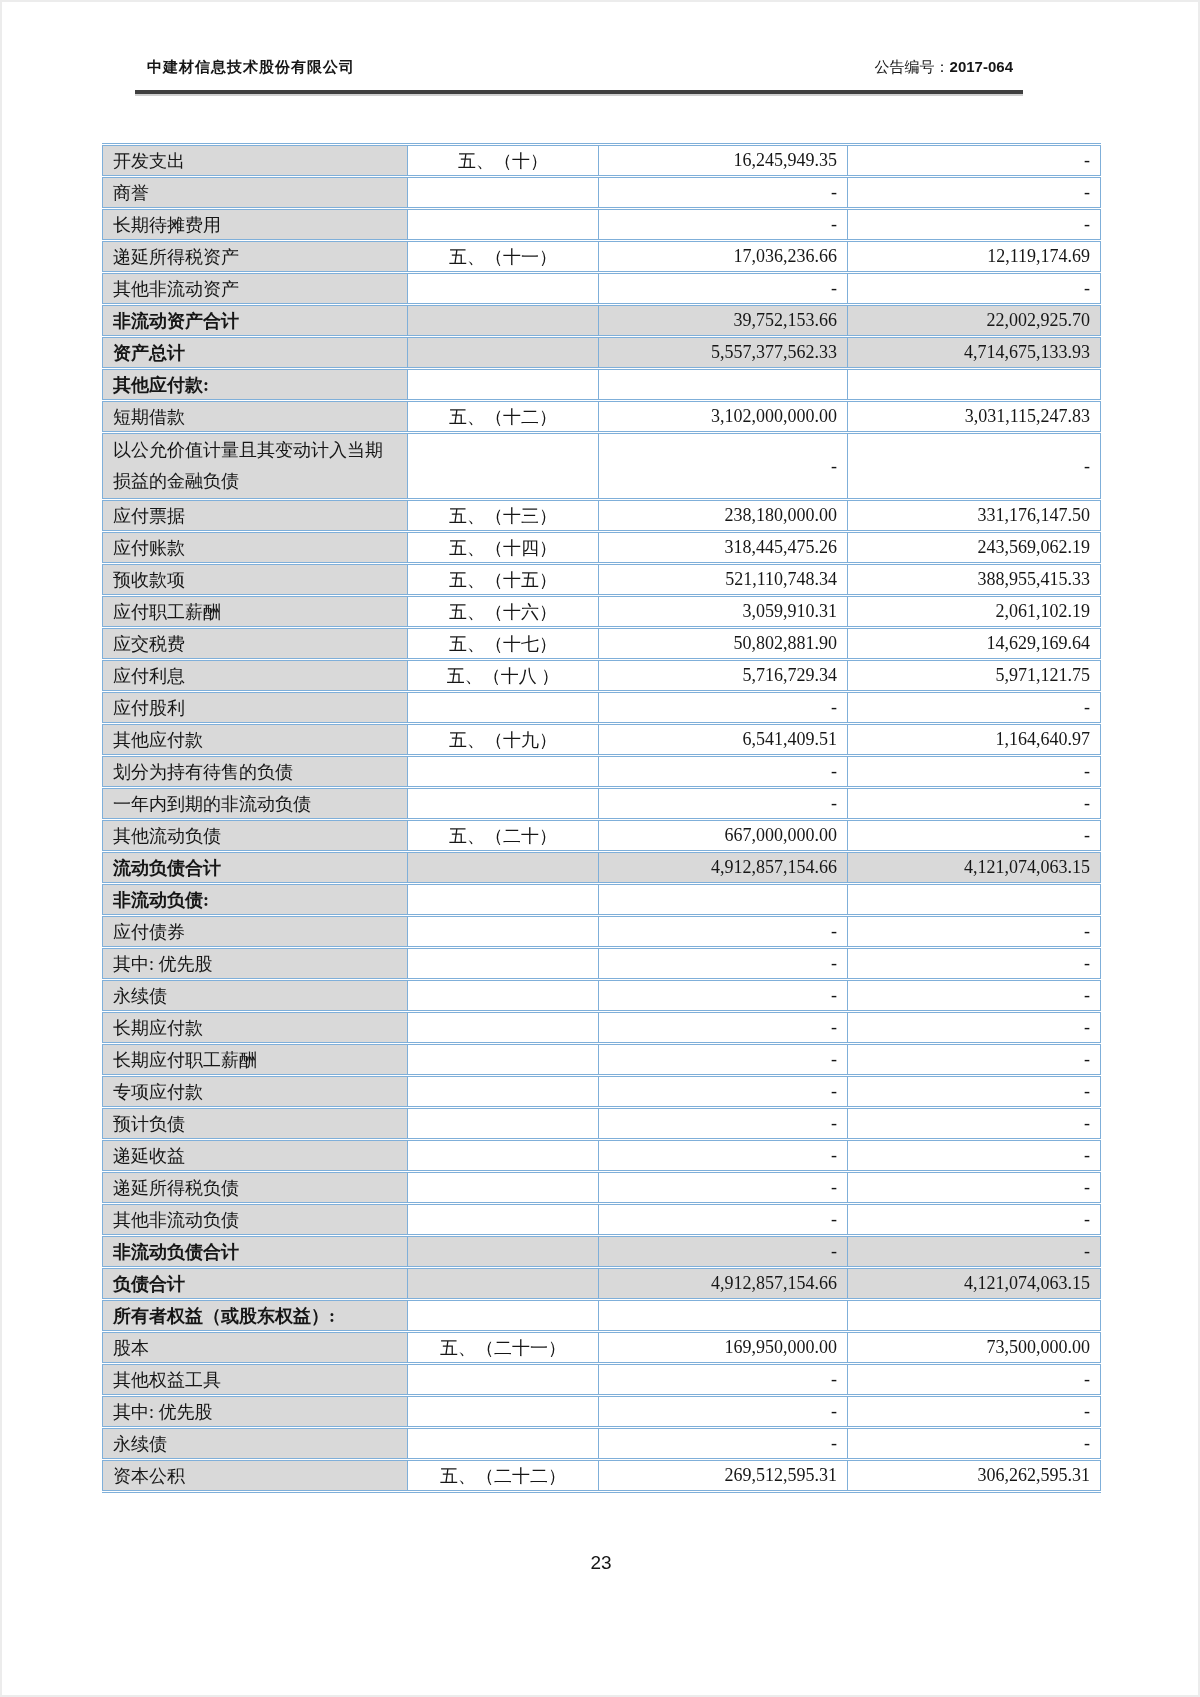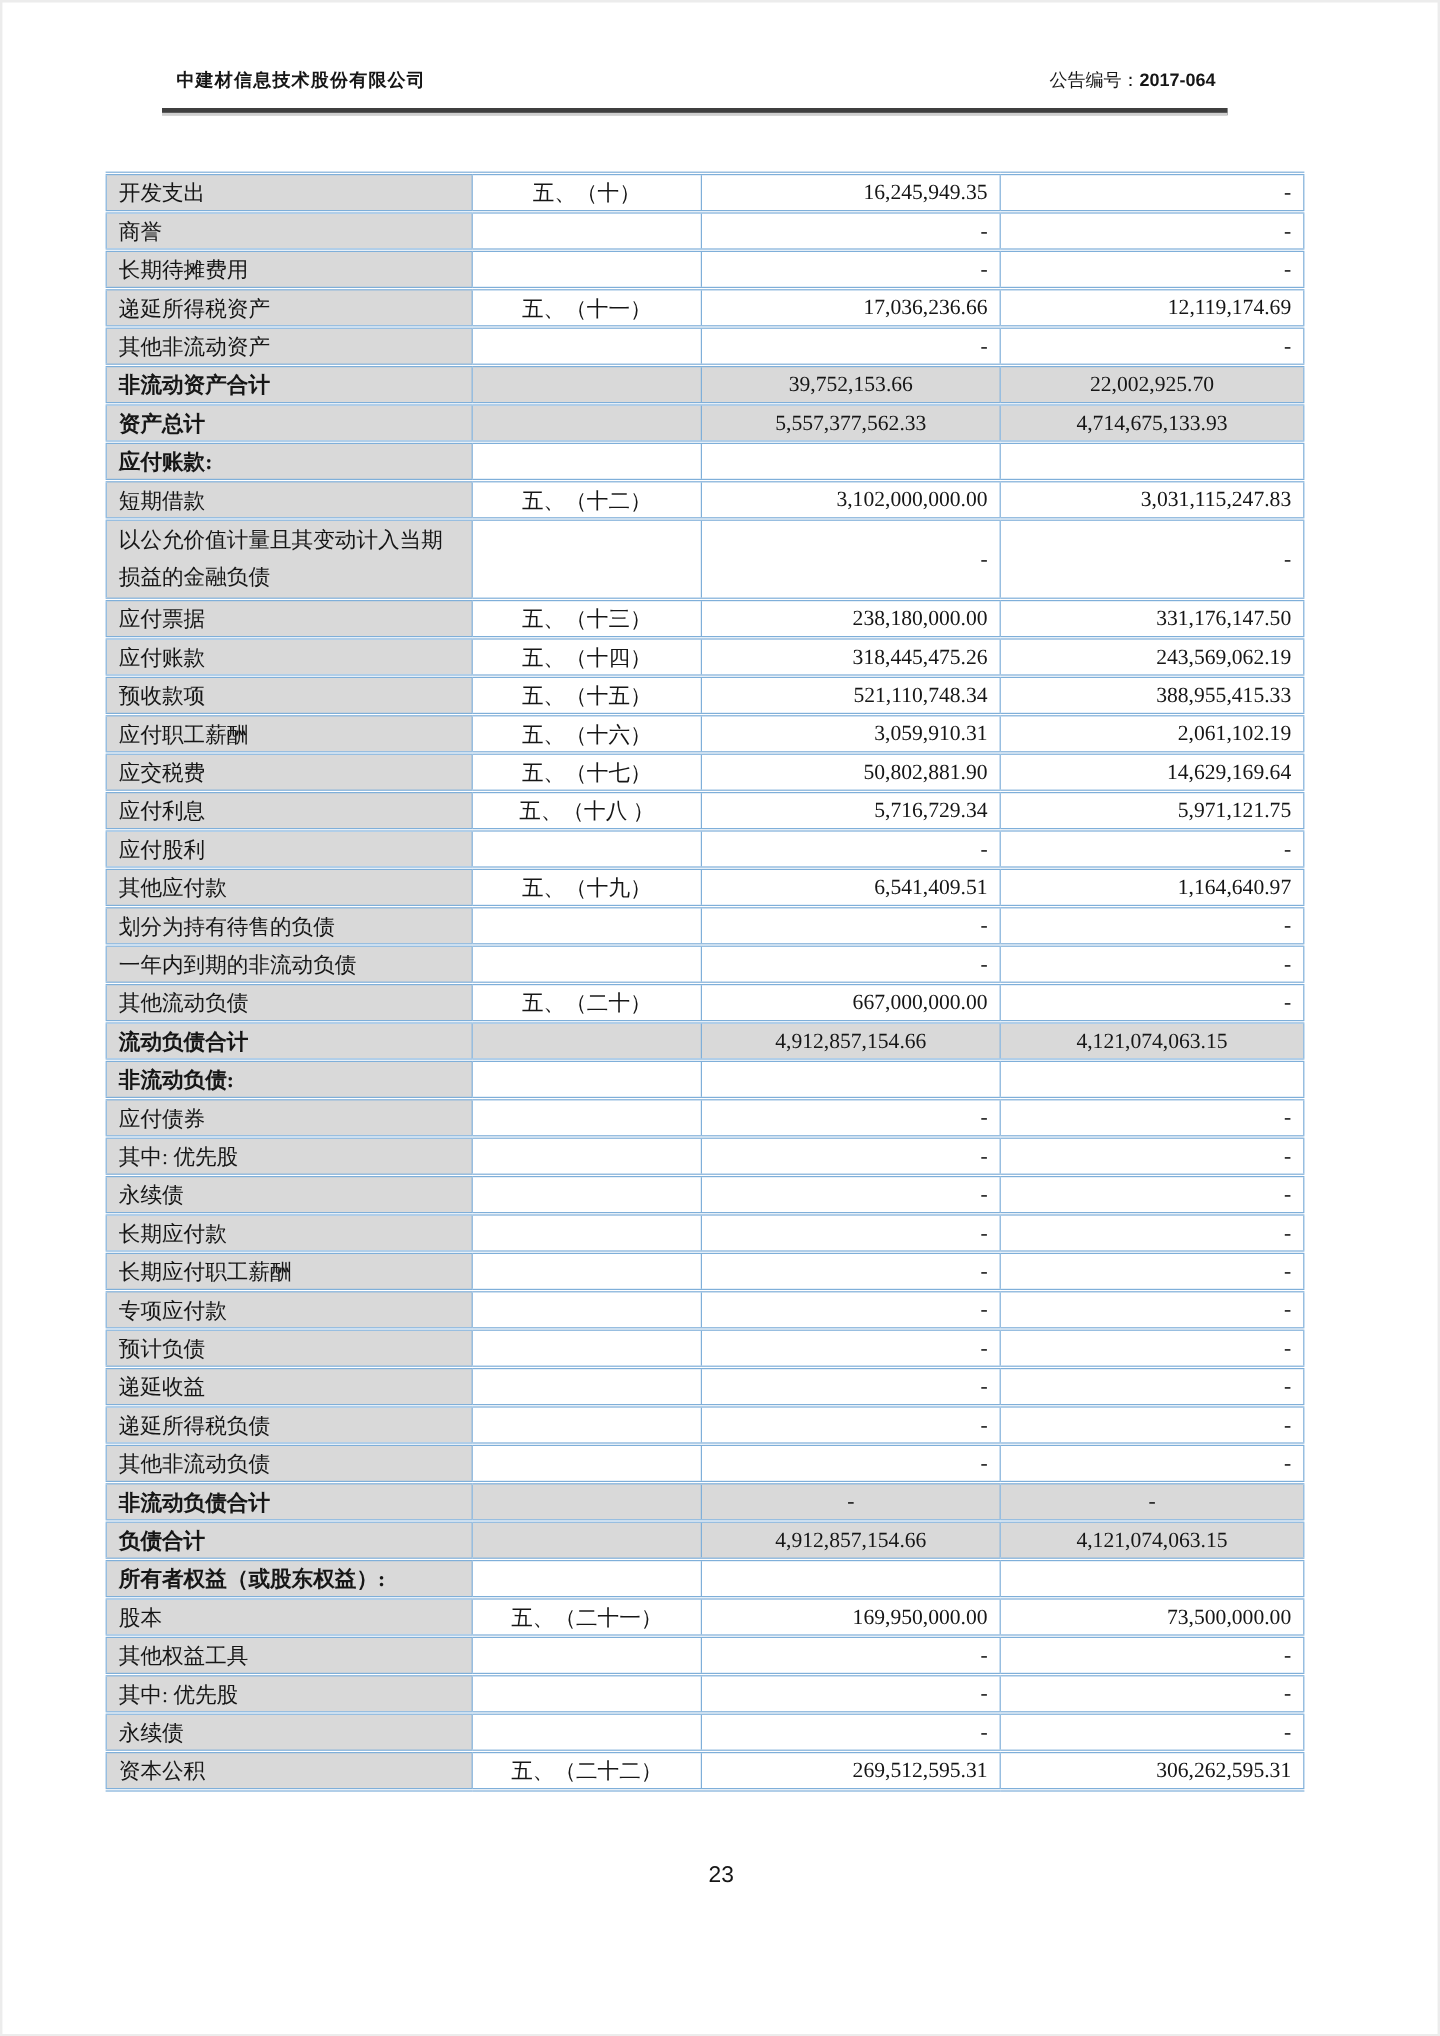--- a/index.html
+++ b/index.html
@@ -31,41 +31,41 @@
   .announcement { margin-right: 10px; white-space: nowrap; }
   .announcement .num { font-weight: 700; font-family: "Liberation Sans", sans-serif; }
   .header-rule {
     position: absolute; left: 135px; top: 90px; width: 888px; height: 4px;
     background: var(--rule);
     border-bottom: 2px solid #cfcfcf;
   }
 
   
   table.bs {
-    position: absolute; left: 88px; top: 143px;
+    position: absolute; left: 102px; top: 143px;
     width: 998px;
     border-collapse: collapse;
     table-layout: fixed;
     font-size: 18px;
   }
   table.bs td {
     border: 1px solid var(--blue);
     border-top: 3px double var(--blue);
     height: 29px;
     padding: 0 10px;
     overflow: hidden;
     vertical-align: middle;
   }
   table.bs tr:last-child td { border-bottom: 3px double var(--blue); }
 
   td.c-label { background: var(--gray); text-align: left; }
   td.c-note  { text-align: center; background: #ffffff; }
   td.c-val   { text-align: right;  background: #ffffff; font-variant-numeric: lining-nums; }
 
-  tr.total td { background: var(--gray); text-align: center; }
+  tr.total td { background: var(--gray); }
   tr.total td.c-label { font-weight: 700; text-align: left; margin-left: 16px; }
 
   tr.section td.c-label { font-weight: 700; }
 
   tr.tall td.c-label { line-height: 31px; padding-top: 1px; padding-bottom: 1px; }
   tr.tall td { height: 62px; }
 
   td.indent { padding-left: 58px; }
 
   
@@ -128,21 +128,21 @@
         <td class="c-val">39,752,153.66</td>
         <td class="c-val">22,002,925.70</td>
       </tr>
       <tr class="total">
         <td class="c-label">资产总计</td>
         <td class="c-note"></td>
         <td class="c-val">5,557,377,562.33</td>
         <td class="c-val">4,714,675,133.93</td>
       </tr>
       <tr class="section">
-        <td class="c-label">应付账款:</td>
+        <td class="c-label">其他应付款:</td>
         <td class="c-note"></td>
         <td class="c-val"></td>
         <td class="c-val"></td>
       </tr>
       <tr class="item">
         <td class="c-label">短期借款</td>
         <td class="c-note">五、（十二）</td>
         <td class="c-val">3,102,000,000.00</td>
         <td class="c-val">3,031,115,247.83</td>
       </tr>

